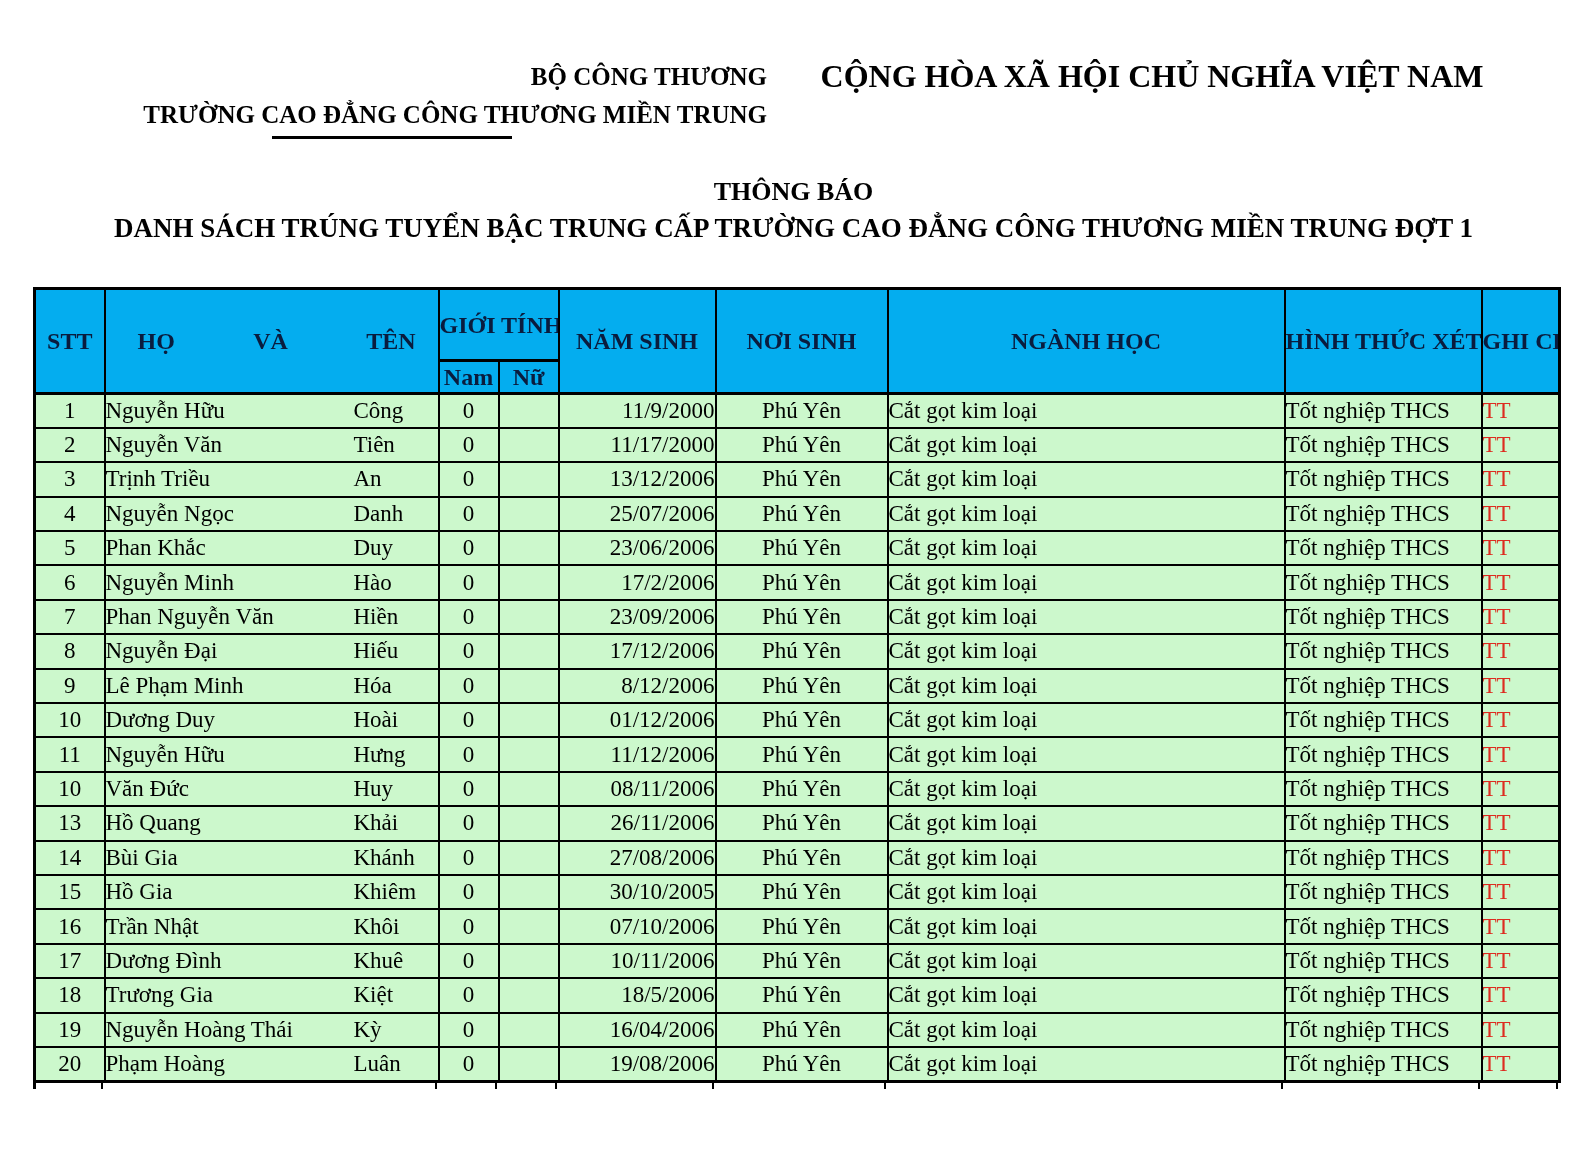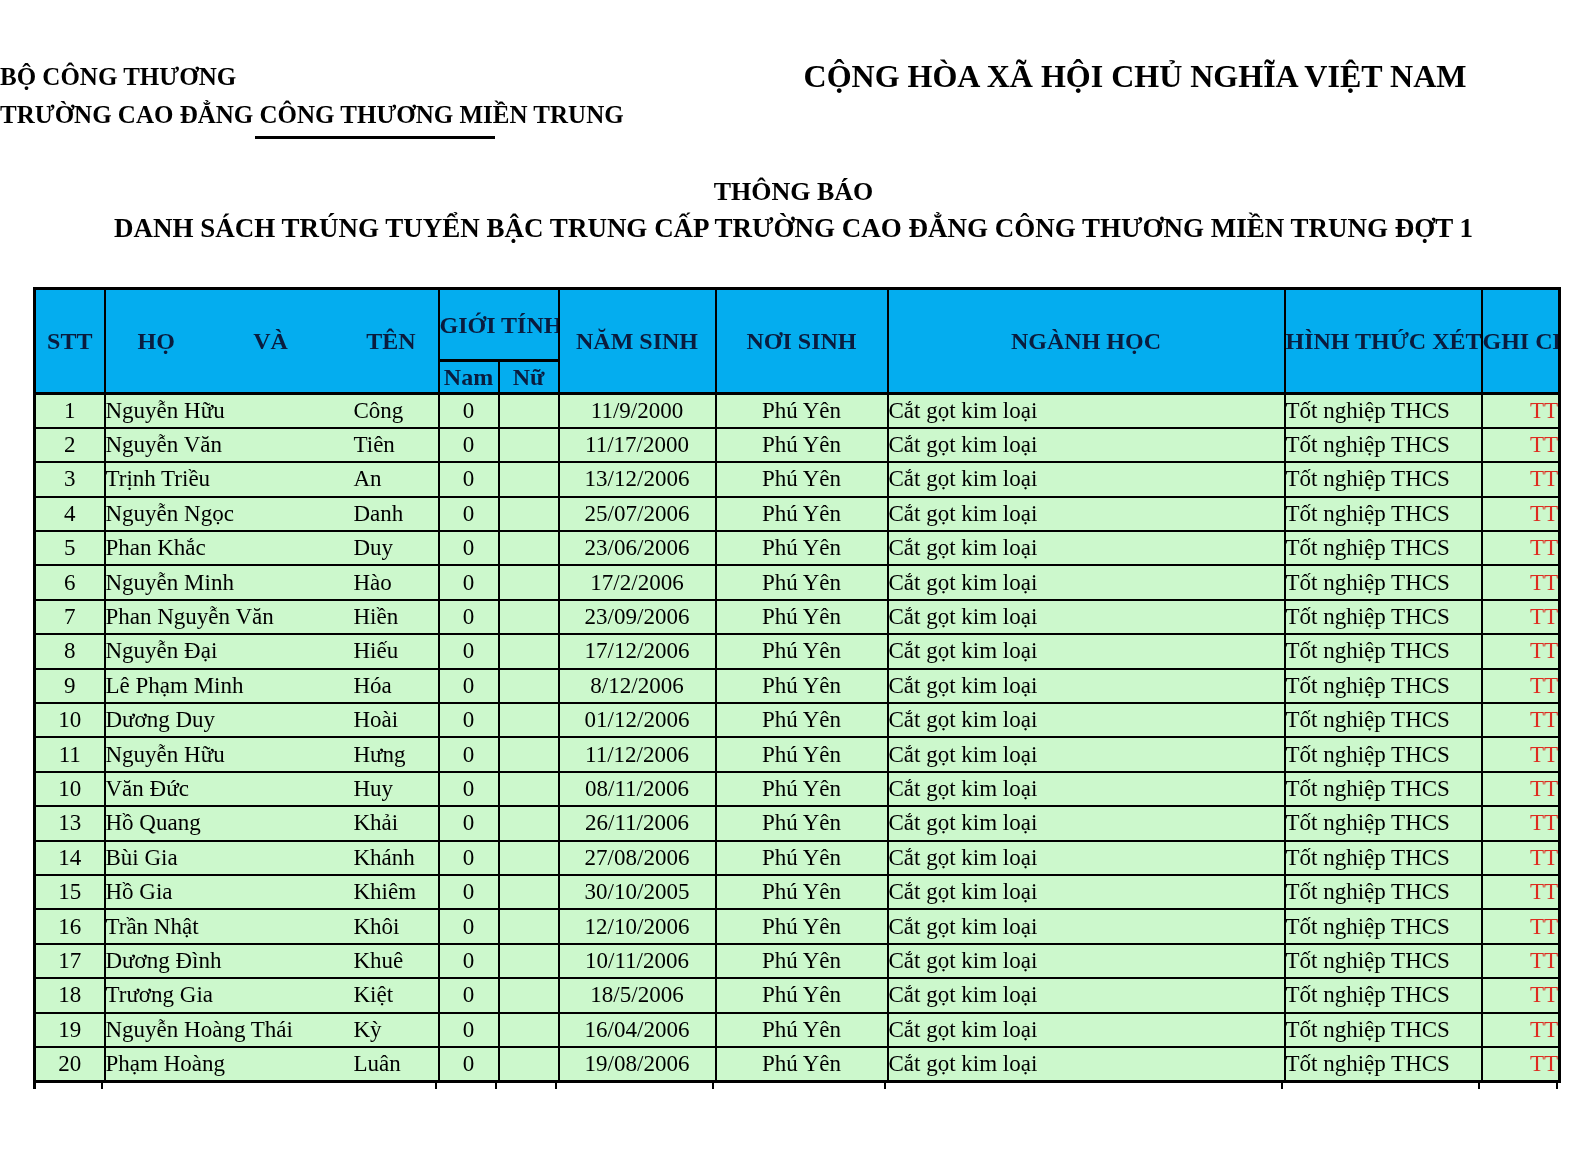--- a/index.html
+++ b/index.html
@@ -10,21 +10,21 @@
     --border-color:#000000;
   }
   *{box-sizing:border-box;}
   html,body{margin:0;padding:0;}
   body{
     width:1587px;height:1159px;overflow:hidden;background:#ffffff;color:#000;
     font-family:"Liberation Serif","DejaVu Serif",serif;
   }
   
   .letterhead{display:flex;padding-top:58px;}
-  .org-block{width:750px;text-align:left;}
+  .org-block{width:750px;text-align:right;margin-left:17px;}
   .org-line{font-weight:bold;font-size:25px;line-height:38px;}
   .org-underline{width:240px;border-bottom:3px solid var(--border-color);margin:2px auto 0;}
   .national-block{width:700px;margin-left:35px;text-align:center;}
   .nat-line1{font-weight:bold;font-size:32px;line-height:36px;}
   .motto{display:inline-block;font-weight:bold;font-size:26px;line-height:34px;
          border-bottom:3px solid var(--border-color);padding:0 8px 2px;}
   .date-line{font-style:italic;font-size:26px;line-height:34px;white-space:pre;margin-top:3px;}
   
   .title-block{text-align:center;margin-top:36px;}
   .doc-title{font-weight:bold;font-size:26px;line-height:34px;}
@@ -47,26 +47,26 @@
   tr.head-main{height:72px;}
   tr.head-sub{height:32px;}
   tr.head-main th{border-bottom-width:3px;}
   tr.head-sub th{border-bottom-width:3px;}
   .name-header-inner{display:flex;justify-content:space-between;padding:0 22px 0 32px;}
   tbody tr{height:34.4px;}
   tbody td{background:var(--row-bg);}
   .stt-cell{text-align:center;}
   .name-cell{padding:0 4px 0 9px;}
   .name-cell .ho{display:inline-block;width:248px;}
-  .dob-cell{text-align:center;padding-right:5px;}
+  .dob-cell{text-align:right;padding-right:5px;}
   .male-cell,.female-cell{text-align:center;}
   .pob-cell{text-align:center;}
   .major-cell{padding-left:6px;}
   .admission-cell{padding-left:7px;}
-  .note-cell{text-align:right;color:var(--note-color);}
+  .note-cell{text-align:left;color:var(--note-color);}
   
   .stub-row{
     display:grid;margin-left:33px;width:1525px;height:6px;
     grid-template-columns:70px 334px 60px 60px 157px 172px 397px 197px 78px;
   }
   .stub-row div{border-right:2px solid var(--border-color);}
   .stub-row div:first-child{border-left:3px solid var(--border-color);}
 </style>
 </head>
 <body>
@@ -285,21 +285,21 @@
         <td class="pob-cell">Phú Yên</td>
         <td class="major-cell">Cắt gọt kim loại</td>
         <td class="admission-cell">Tốt nghiệp THCS</td>
         <td class="note-cell">TT</td>
       </tr>
       <tr>
         <td class="stt-cell">16</td>
         <td class="name-cell"><span class="ho">Trần Nhật</span><span class="ten">Khôi</span></td>
         <td class="male-cell">0</td>
         <td class="female-cell"></td>
-        <td class="dob-cell">12/10/2006</td>
+        <td class="dob-cell">07/10/2006</td>
         <td class="pob-cell">Phú Yên</td>
         <td class="major-cell">Cắt gọt kim loại</td>
         <td class="admission-cell">Tốt nghiệp THCS</td>
         <td class="note-cell">TT</td>
       </tr>
       <tr>
         <td class="stt-cell">17</td>
         <td class="name-cell"><span class="ho">Dương Đình</span><span class="ten">Khuê</span></td>
         <td class="male-cell">0</td>
         <td class="female-cell"></td>

